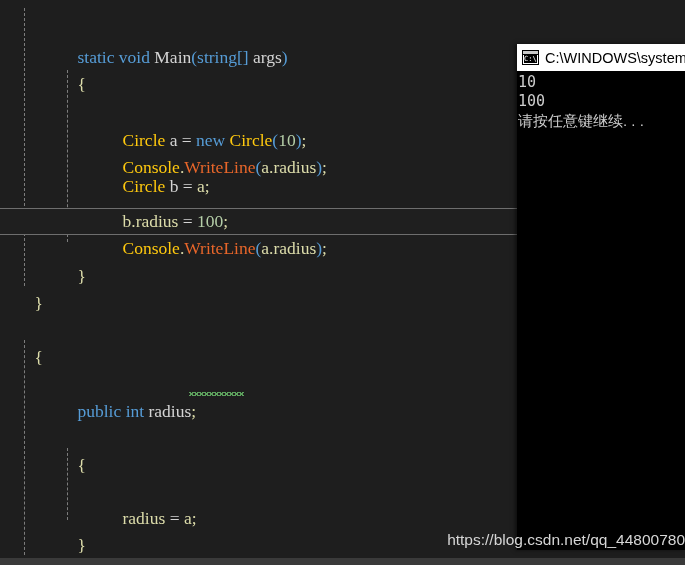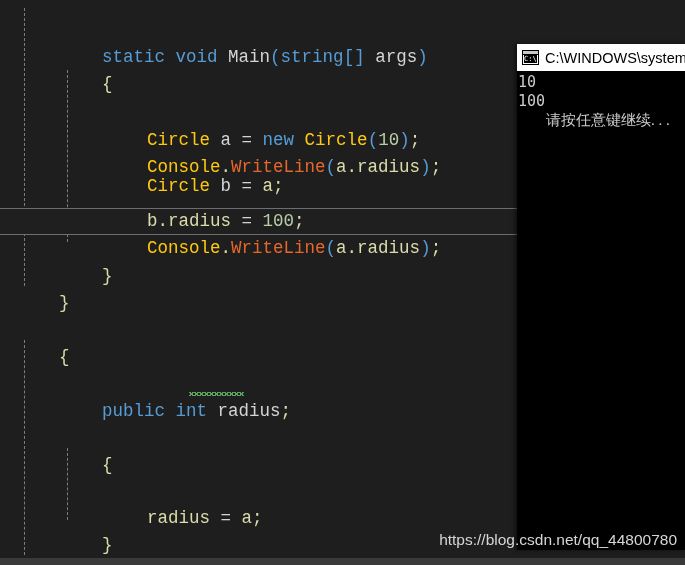--- a/index.html
+++ b/index.html
@@ -22,21 +22,21 @@
     width: 685px; height: 558px;
     background: #1e1e1e;
   }
 
   .code-line {
     position: absolute;
     left: 0;
     width: 685px;
     height: 27px;
     line-height: 27px;
-    font-family: Liberation Mono, monospace;
+    font-family: Liberation Serif, serif;
     font-size: 17.5px;
     white-space: pre;
     letter-spacing: 0px;
   }
   .code-line .txt { padding-left: 0; }
 
   
   .line-highlight {
     position: absolute;
     left: 0;
@@ -135,29 +135,28 @@
     padding: 2px 0 0 1px;
   }
   .console-line {
     font-family: "DejaVu Sans Mono", monospace;
     font-size: 15px;
     line-height: 19px;
     color: #cccccc;
     white-space: pre;
   }
   .console-line.cjk {
-    font-family: Liberation Serif, serif;
+    font-family: Liberation Sans, sans-serif;
     font-size: 15px;
-    padding-left: 28px;
   }
 
   
   #watermark {
     position: absolute;
-    right: 8px;
+    right: 0;
     bottom: 16px;
     font-family: "Liberation Sans", sans-serif;
     font-size: 15.5px;
     color: #d6d6d6;
     white-space: nowrap;
     z-index: 5;
   }
 
   
   #bottom-strip {

